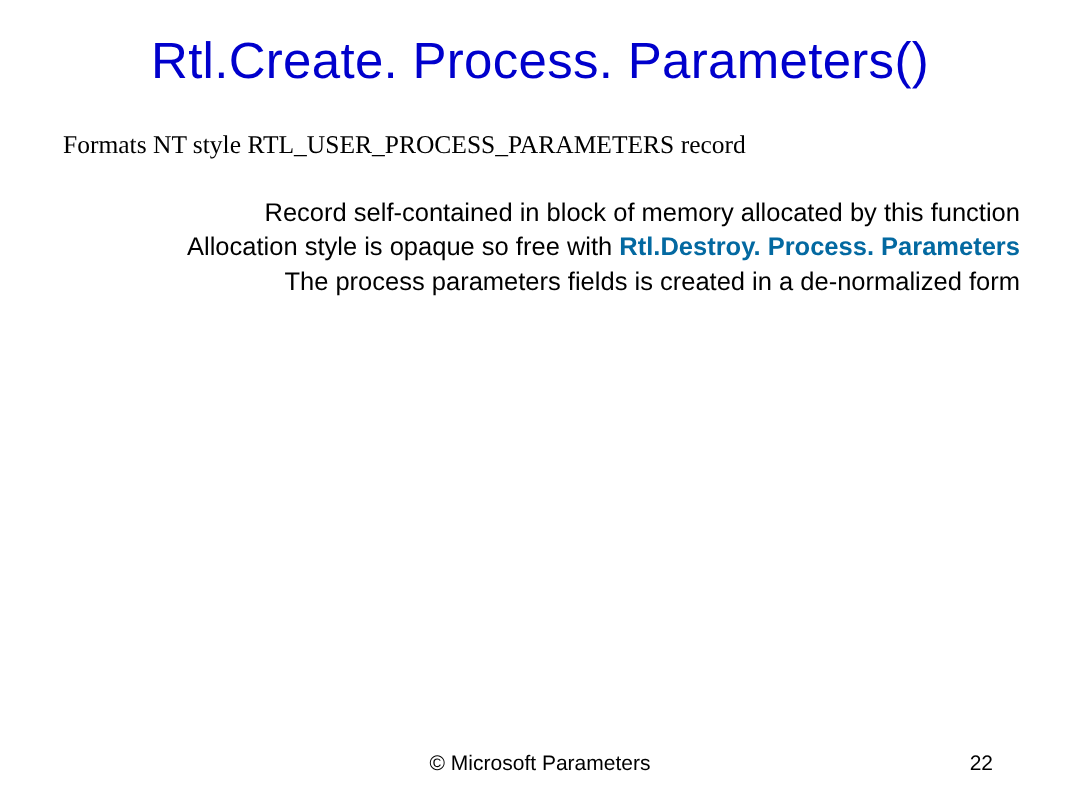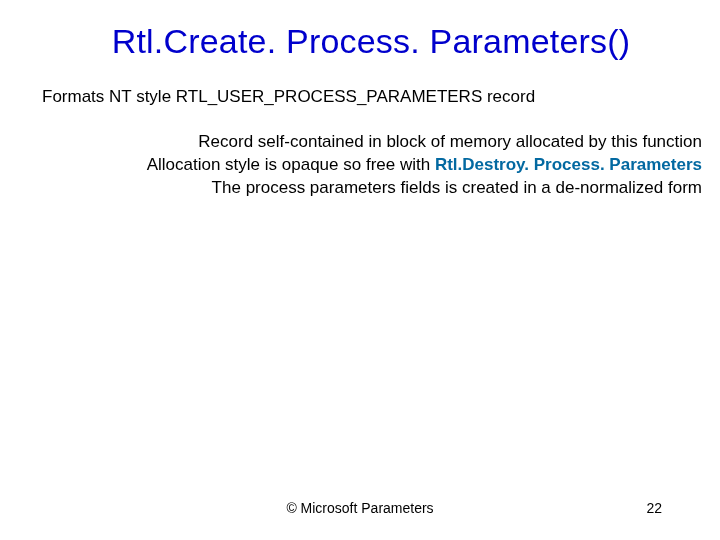--- a/index.html
+++ b/index.html
@@ -11,38 +11,39 @@
       width: 720px;
       height: 540px;
       background: #ffffff;
       font-family: Arial, Helvetica, sans-serif;
       position: relative;
       overflow: hidden;
     }
     .slide {
       width: 100%;
       height: 100%;
-      padding: 18px 18px 0 40px;
+      padding: 18px 40px 0 40px;
       position: relative;
     }
     .title {
       color: #0000cc;
       font-size: 34px;
       font-weight: 400;
       text-align: center;
       margin-bottom: 26px;
       margin-top: 4px;
       letter-spacing: 0.2px;
     }
     .subtitle {
       color: #000000;
       font-size: 17px;
       font-weight: 400;
       margin-bottom: 24px;
       padding-left: 2px;
+      font-family: Liberation Serif, serif;
     }
     .body-text {
       color: #000000;
       font-size: 17px;
       line-height: 1.35;
       padding-left: 2px;
       text-align: right;
     }
     .body-text p {
       margin: 0;

